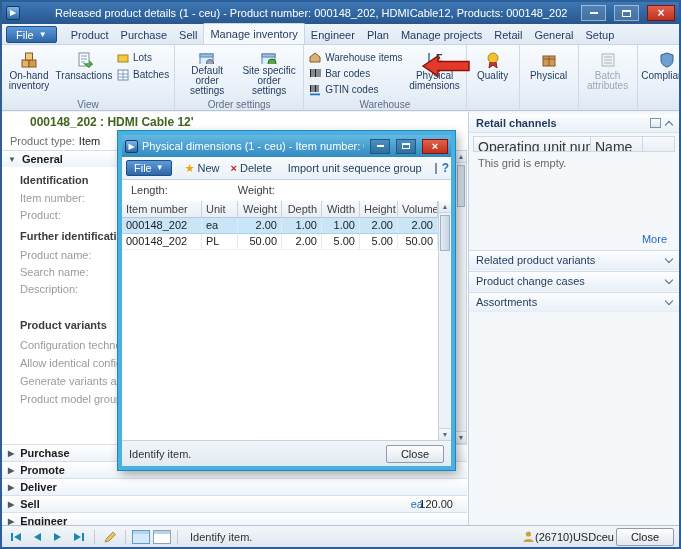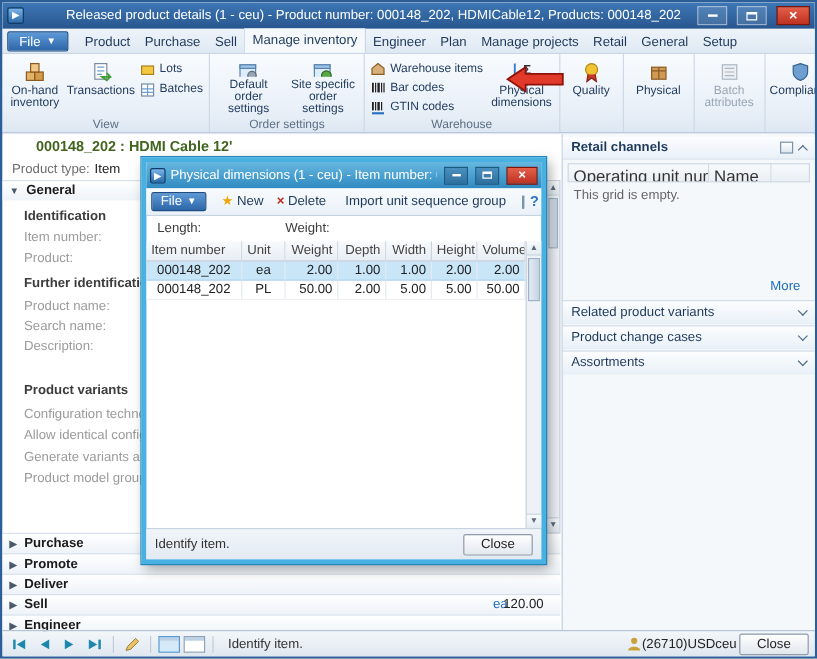--- a/index.html
+++ b/index.html
@@ -133,21 +133,21 @@
   .help-icon { color:#2a72c3; font-weight:bold; font-size:12px; }
   .dlg-dims { height:20px; display:flex; align-items:center; padding:0 9px; color:#3c3c3c; }
   .dlg-dims .dim-weight { margin-left:70px; }
   .dlg-grid { position:absolute; top:66px; bottom:26px; left:0; right:0; }
   .grid-table { position:absolute; top:0; bottom:0; left:0; right:13px; overflow:hidden; }
   .ghead { display:flex; height:17px; }
   .gh-cell { border-right:1px solid #c9d3de; border-bottom:1px solid #b9c6d4;
     background:linear-gradient(#f8fafc,#e8eef5); padding:2px 4px 0; color:#444; white-space:nowrap; overflow:hidden; }
   .grow { display:flex; height:16px; border-bottom:1px solid #edf1f5; background:#fff; }
   .grow.selected { background:#c9e6f8; border-bottom:1px solid #a8d2ee; }
-  .gcell { padding:1px 4px 0; border-right:1px solid #e4eaf0; color:#222; white-space:nowrap; overflow:hidden;text-align:center; }
+  .gcell { padding:1px 4px 0; border-right:1px solid #e4eaf0; color:#222; white-space:nowrap; overflow:hidden; }
   .num { text-align:right; }
   .c0{width:80px;} .c1{width:36px;} .c2{width:44px;} .c3{width:40px;} .c4{width:38px;} .c5{width:38px;} .c6{width:40px;}
   .grid-scroll { position:absolute; top:0; bottom:0; right:0; width:13px; background:#eef2f6; border-left:1px solid #c9d3de; }
   .dlg-statusbar { position:absolute; bottom:0; left:0; right:0; height:26px;
     background:linear-gradient(#f1f5fa,#e2eaf2); border-top:1px solid #c6d4e2;
     display:flex; align-items:center; padding:0 7px; color:#333; }
   .btn-close { margin-left:auto; height:18px; padding:0 14px; display:flex; align-items:center;
     background:linear-gradient(#fefefe,#e2e8ee); border:1px solid #8e9cab; border-radius:2px; color:#222; }
   
   .statusbar { position:absolute; bottom:0; left:0; right:0; height:22px;

